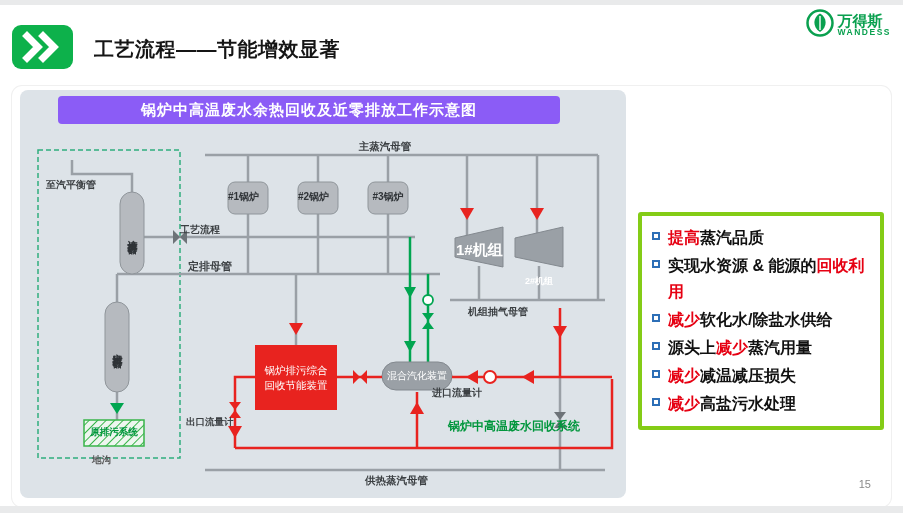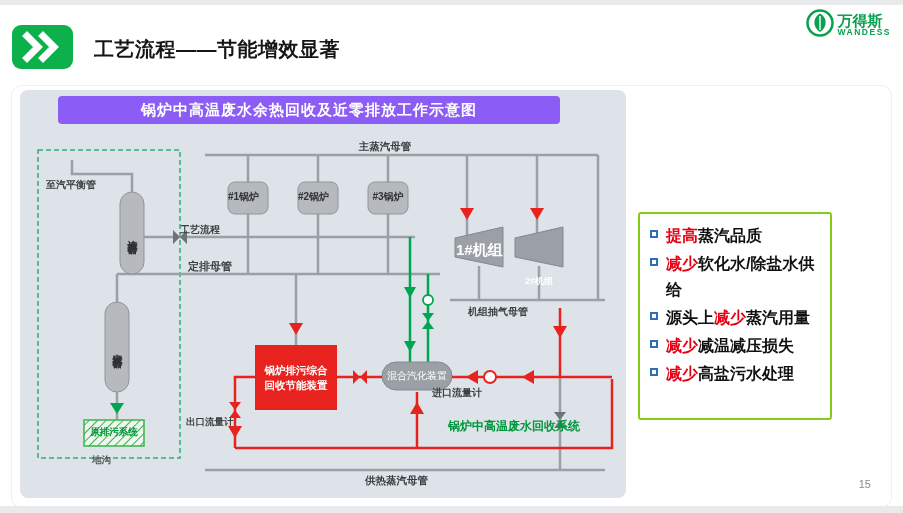--- a/index.html
+++ b/index.html
@@ -20,28 +20,28 @@
 
   
   .card{position:absolute;left:12px;top:86px;width:879px;height:421px;background:#fff;border-radius:10px;box-shadow:0 0 0 1px #f0f0f0;}
   .diagram{position:absolute;left:8px;top:4px;width:606px;height:408px;background:#dde3e8;border-radius:8px;overflow:hidden;}
   .diagram svg{position:absolute;left:0;top:0;}
   .dlabel{position:absolute;color:#3c4043;white-space:nowrap;font-weight:bold;}
   .banner{position:absolute;left:38px;top:6px;width:502px;height:28px;background:#8b5cf6;color:#fff;
           font-size:15px;font-weight:bold;display:flex;align-items:center;justify-content:center;border-radius:4px;letter-spacing:1px;}
   .vtext{writing-mode:vertical-rl;text-orientation:upright;display:flex;align-items:center;justify-content:center;letter-spacing:1px;}
   .devbox-label{position:absolute;left:235px;top:255px;width:82px;height:65px;display:flex;flex-direction:column;
-          align-items:center;justify-content:center;color:#fff;font-size:10.5px;font-weight:bold;line-height:1.4;text-align:right;}
+          align-items:center;justify-content:center;color:#fff;font-size:10.5px;font-weight:normal;line-height:1.4;text-align:right;}
   .mix-label{position:absolute;left:362px;top:272px;width:70px;height:28px;display:flex;align-items:center;justify-content:center;color:#fff;font-size:10px;}
   .green-label{color:#00963c;font-weight:bold;}
 
   
   .right-panel{position:absolute;left:622px;top:4px;width:252px;height:408px;}
   .adv-title{position:absolute;left:0;top:64px;width:100%;text-align:center;color:#e60012;font-size:21px;font-weight:bold;letter-spacing:1px;}
-  .adv-box{position:absolute;left:4px;top:122px;width:194px;min-height:208px;border:2px solid #84cc16;border-radius:3px;padding:9px 8px 7px 8px;}
+  .adv-box{position:absolute;left:4px;top:122px;width:246px;min-height:208px;border:4px solid #84cc16;border-radius:3px;padding:9px 8px 7px 8px;}
   .adv-list{list-style:none;margin:0;padding:0;}
   .adv-item{display:flex;align-items:flex-start;font-size:16px;font-weight:bold;color:#111;line-height:26px;margin-bottom:2px;}
   .bullet{flex-shrink:0;width:8px;height:8px;border:2.5px solid #2d6fb7;margin:7px 8px 0 2px;background:#fff;}
   .hl{color:#e60012;}
 
   .page-number{position:absolute;right:32px;top:478px;font-size:11px;color:#8a8a8a;}
 </style>
 </head>
 <body>
 
@@ -205,20 +205,24 @@
 
     <div class="right-panel">
       <div class="adv-box">
         <ul class="adv-list">
           <li class="adv-item">
             <span class="bullet"></span>
             <span><span></span><span class="hl">提高</span><span>蒸汽品质</span></span>
           </li>
           <li class="adv-item">
             <span class="bullet"></span>
+            <span><span>实现水资源 &amp; 能源的</span><span class="hl">回收利用</span><span></span></span>
+          </li>
+          <li class="adv-item">
+            <span class="bullet"></span>
             <span><span></span><span class="hl">减少</span><span>软化水/除盐水供给</span></span>
           </li>
           <li class="adv-item">
             <span class="bullet"></span>
             <span><span>源头上</span><span class="hl">减少</span><span>蒸汽用量</span></span>
           </li>
           <li class="adv-item">
             <span class="bullet"></span>
             <span><span></span><span class="hl">减少</span><span>减温减压损失</span></span>
           </li>

